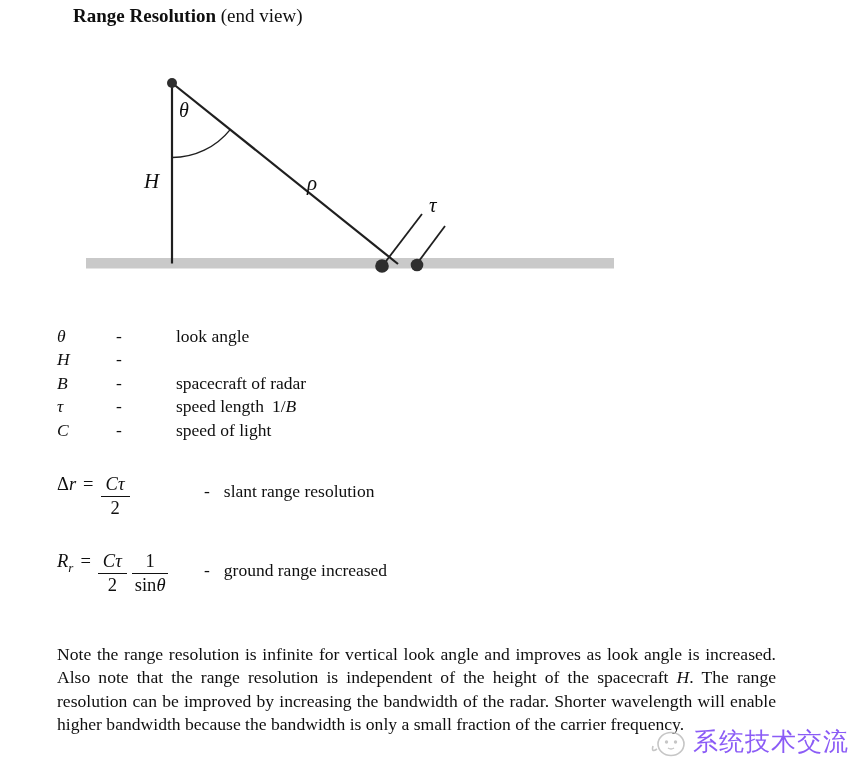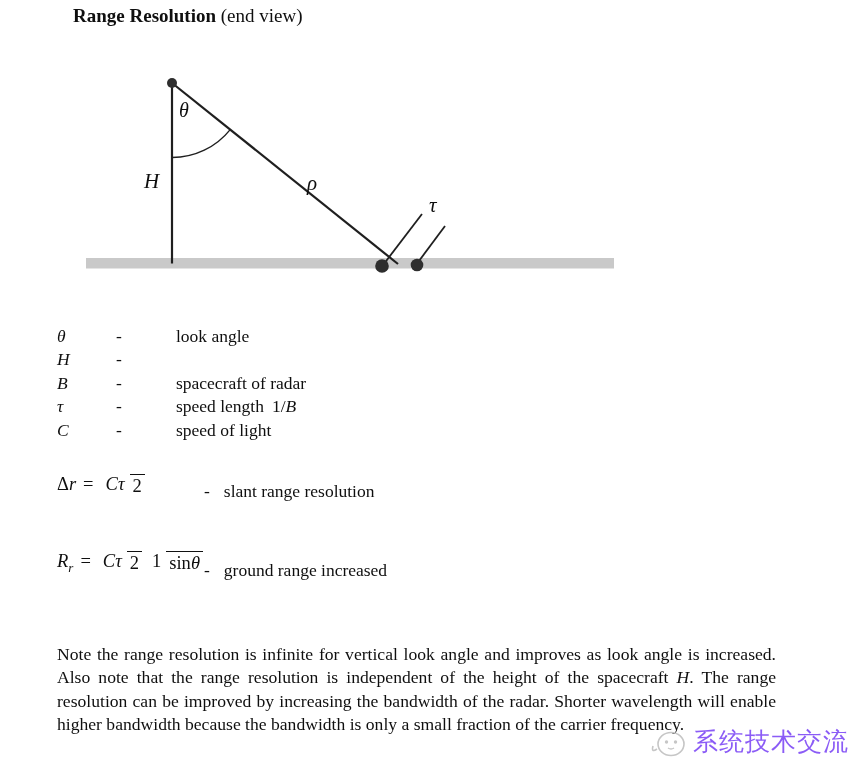--- a/index.html
+++ b/index.html
@@ -14,21 +14,21 @@
   .defrow{display:flex;height:23.4px;line-height:23.4px;white-space:nowrap;}
   .defrow .sym{width:59px;font-style:italic;}
   .defrow .dash{width:60px;}
   .defrow .note{margin-left:8px;}
   .defrow .note i{font-style:italic;}
   .formula{position:absolute;display:flex;align-items:flex-start;font-size:18.5px;white-space:nowrap;}
   .formula i{font-style:italic;}
   .f1{left:57px;top:474px;}
   .f2{left:57px;top:551px;}
   .eq{margin:0 7px;}
-  .frac{display:inline-flex;flex-direction:row;align-items:stretch;text-align:center;line-height:1.12;}
+  .frac{display:inline-flex;flex-direction:column;align-items:stretch;text-align:center;line-height:1.12;}
   .frac .num{padding:0 5px 1px;}
   .frac .den{border-top:1.7px solid #111;padding:1px 3px 0;}
   .frac + .frac{margin-left:5px;}
   .lhs sub{font-size:13px;line-height:0;}
   .flabel{position:absolute;font-size:17.5px;display:flex;white-space:nowrap;}
   .flabel .ltext{margin-left:14px;}
   .l1{left:204px;top:481px;}
   .l2{left:204px;top:560px;}
   .para{position:absolute;left:57px;top:643px;width:719px;font-size:17.6px;
         line-height:23.4px;text-align:justify;}

